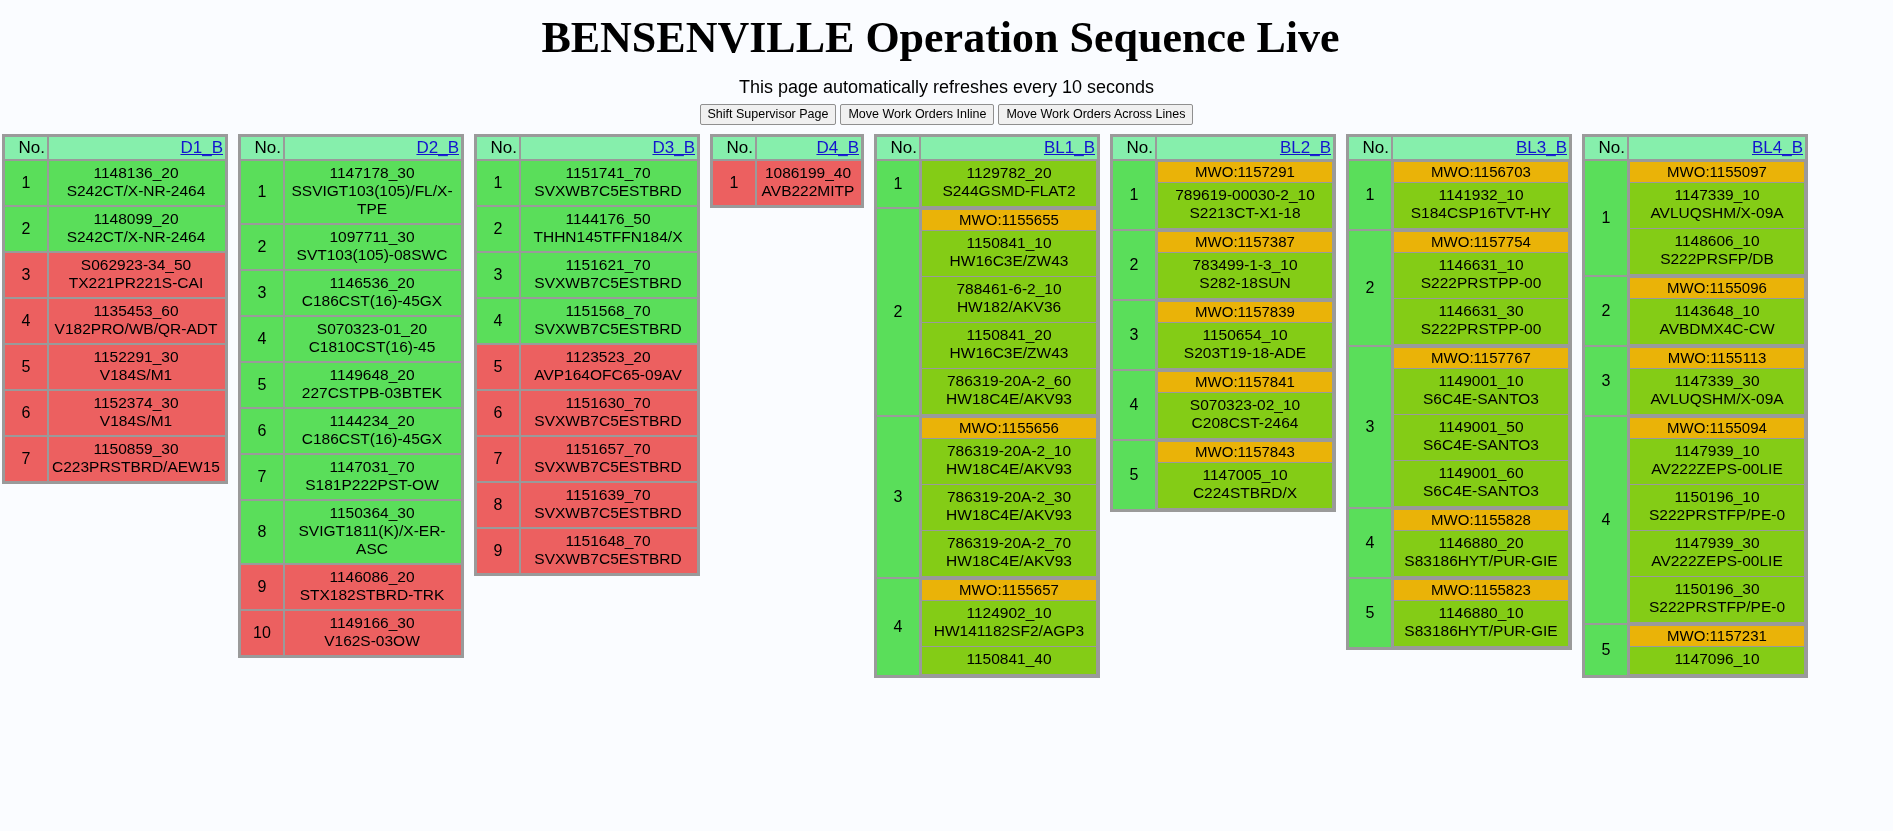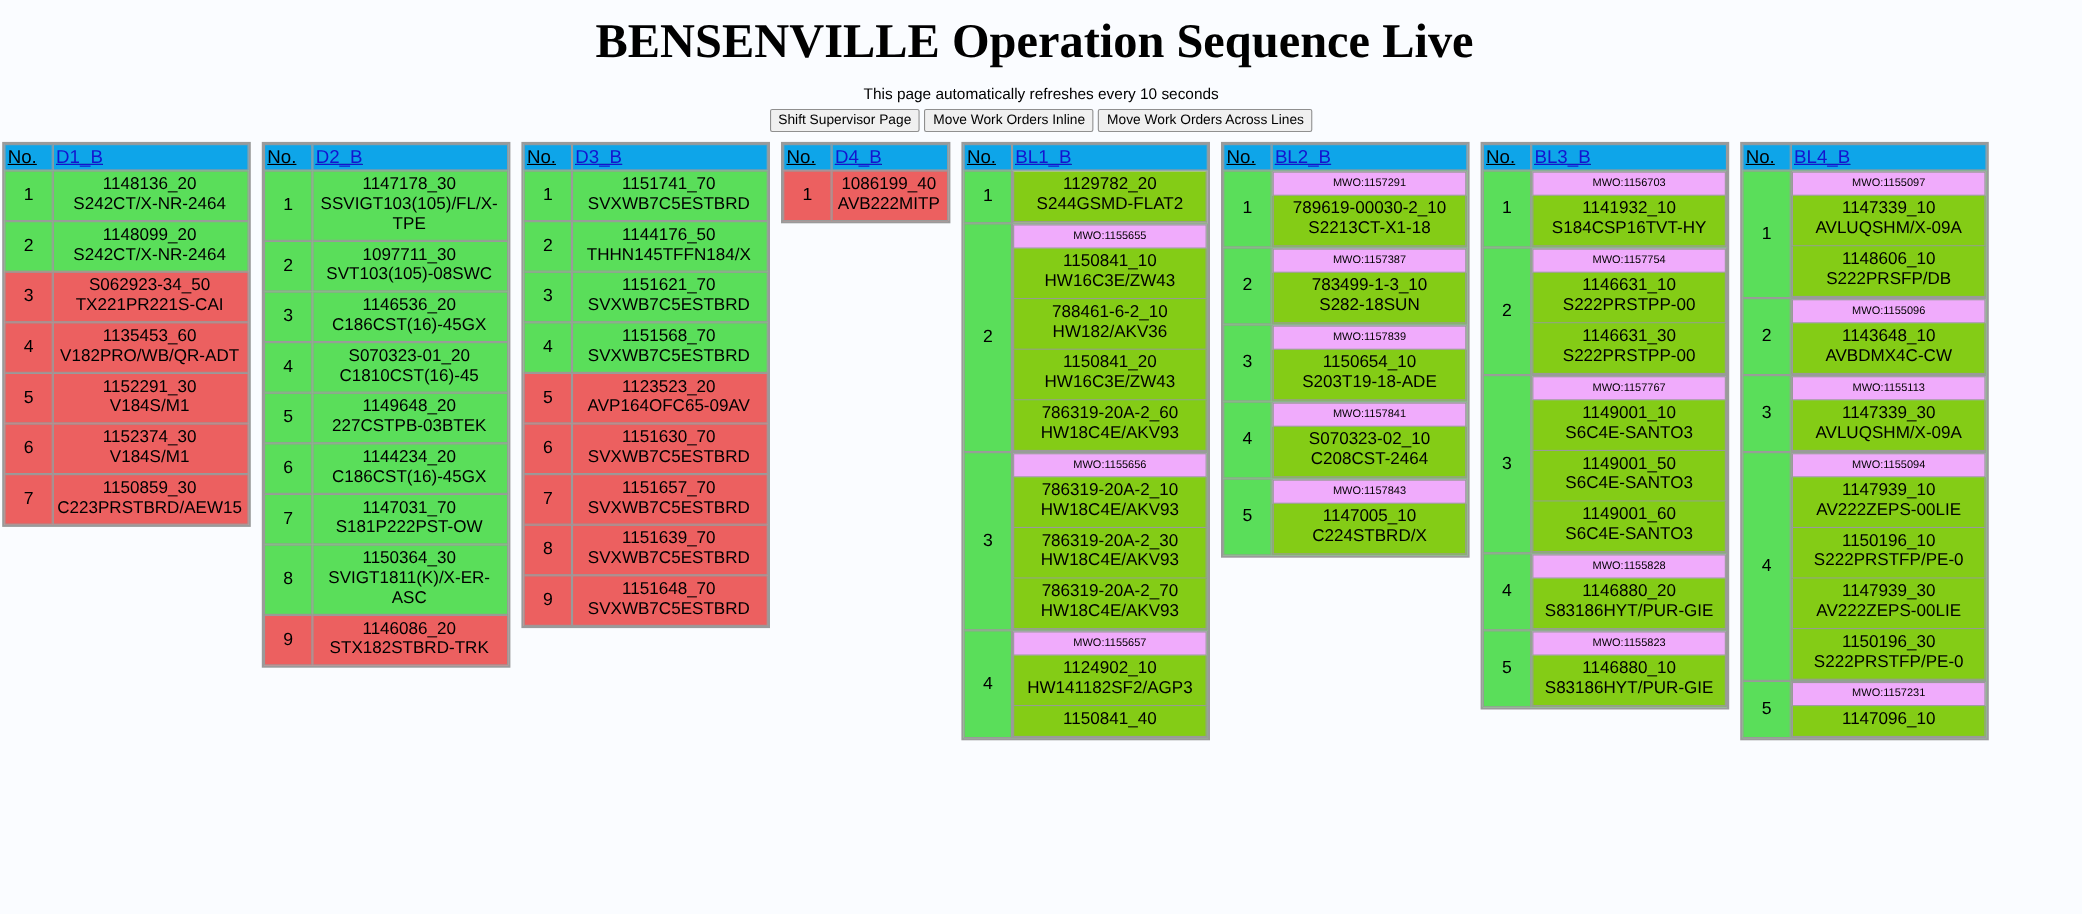--- a/index.html
+++ b/index.html
@@ -14,21 +14,21 @@
     font-family:"Liberation Serif","DejaVu Serif",serif;
     font-weight:bold;
     font-size:44px;
     letter-spacing:0px;
     margin:12px 12px 0 0;
     padding:0;
     color:#000;
   }
   .refresh-note{
     text-align:center;
-    font-size:14px;
+    font-size:18px;
     color:#000;
     margin-top:14px;
   }
   .btn-row{
     text-align:center;
     margin-top:6px;
     white-space:nowrap;
     text-decoration:underline;
   }
   .btn{
@@ -57,29 +57,28 @@
     margin-right:10px;
   }
   table.seq{
     border-collapse:separate;
     border-spacing:0;
     border:2px solid #9a9a9a;
     background:#fafcff;
     table-layout:fixed;
   }
   table.seq th{
-    background:#0ea5e9;
+    background:#86efac;
     border:1px solid #9a9a9a;
     font-size:17px;
     font-weight:normal;
     color:#000;
     padding:1px 2px;
-    text-align:left;
+    text-align:right;
     line-height:20px;
-    text-decoration:underline;
   }
   th.no-col{width:38px;color:#000;}
   th.name-col a{
     color:#1414cf;
     text-decoration:underline;
   }
   td.no-cell{
     width:38px;
     text-align:center;
     vertical-align:middle;
@@ -101,23 +100,23 @@
   .st-alert{background:#ec6060;}
 
   
   td.group-cell{
     border:1px solid #9a9a9a;
     padding:0;
     vertical-align:top;
   }
   td.group-cell.st-ok{background:#5ade5a;}
   .mwo-head{
-    background:#f0abfc;
+    background:#eab308;
     border:1px solid #9a9a9a;
-    font-size:10px;
+    font-size:15px;
     text-align:center;
     color:#000;
     line-height:19px;
     padding:0px 2px 1px 2px;
     white-space:nowrap;
   }
   .mwo-sub{
     border:1px solid #9a9a9a;
     border-top:none;
     background:#84cc16;
@@ -275,20 +274,27 @@
               <div>SVIGT1811(K)/X-ER-ASC</div>
             </td>
           </tr>
           <tr>
             <td class="no-cell st-alert">9</td>
             <td class="item-cell st-alert">
               <div>1146086_20</div>
               <div>STX182STBRD-TRK</div>
             </td>
           </tr>
+          <tr>
+            <td class="no-cell st-alert">10</td>
+            <td class="item-cell st-alert">
+              <div>1149166_30</div>
+              <div>V162S-03OW</div>
+            </td>
+          </tr>
         </tbody>
       </table>
     </div>
     <div class="tbl-slot">
       <table class="seq">
         <thead>
           <tr>
             <th class="no-col">No.</th>
             <th class="name-col w-d3"><a href="#">D3_B</a></th>
           </tr>

